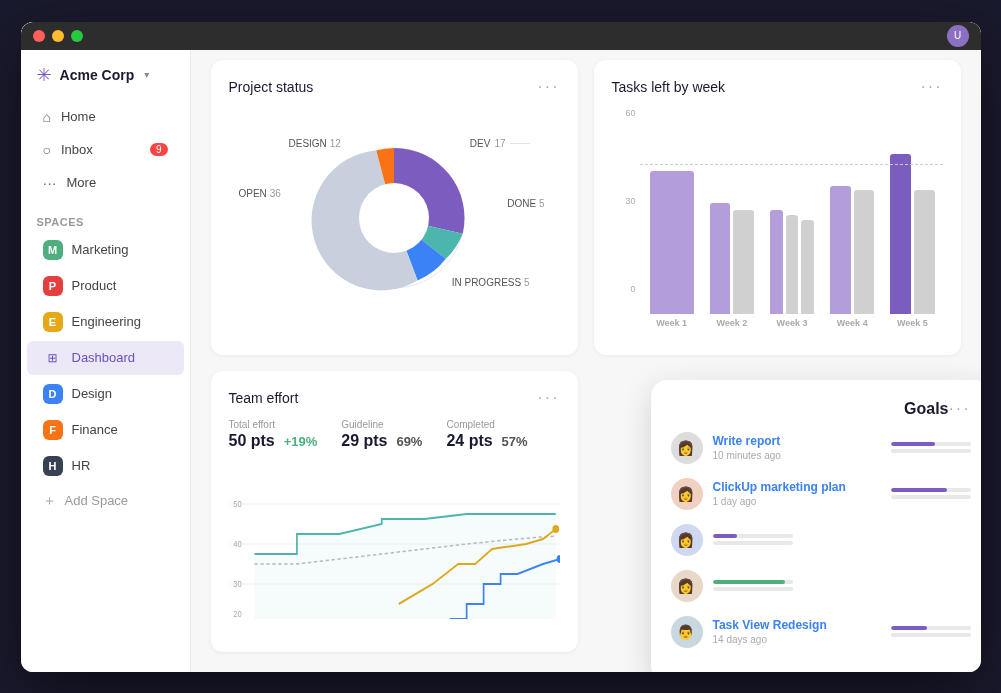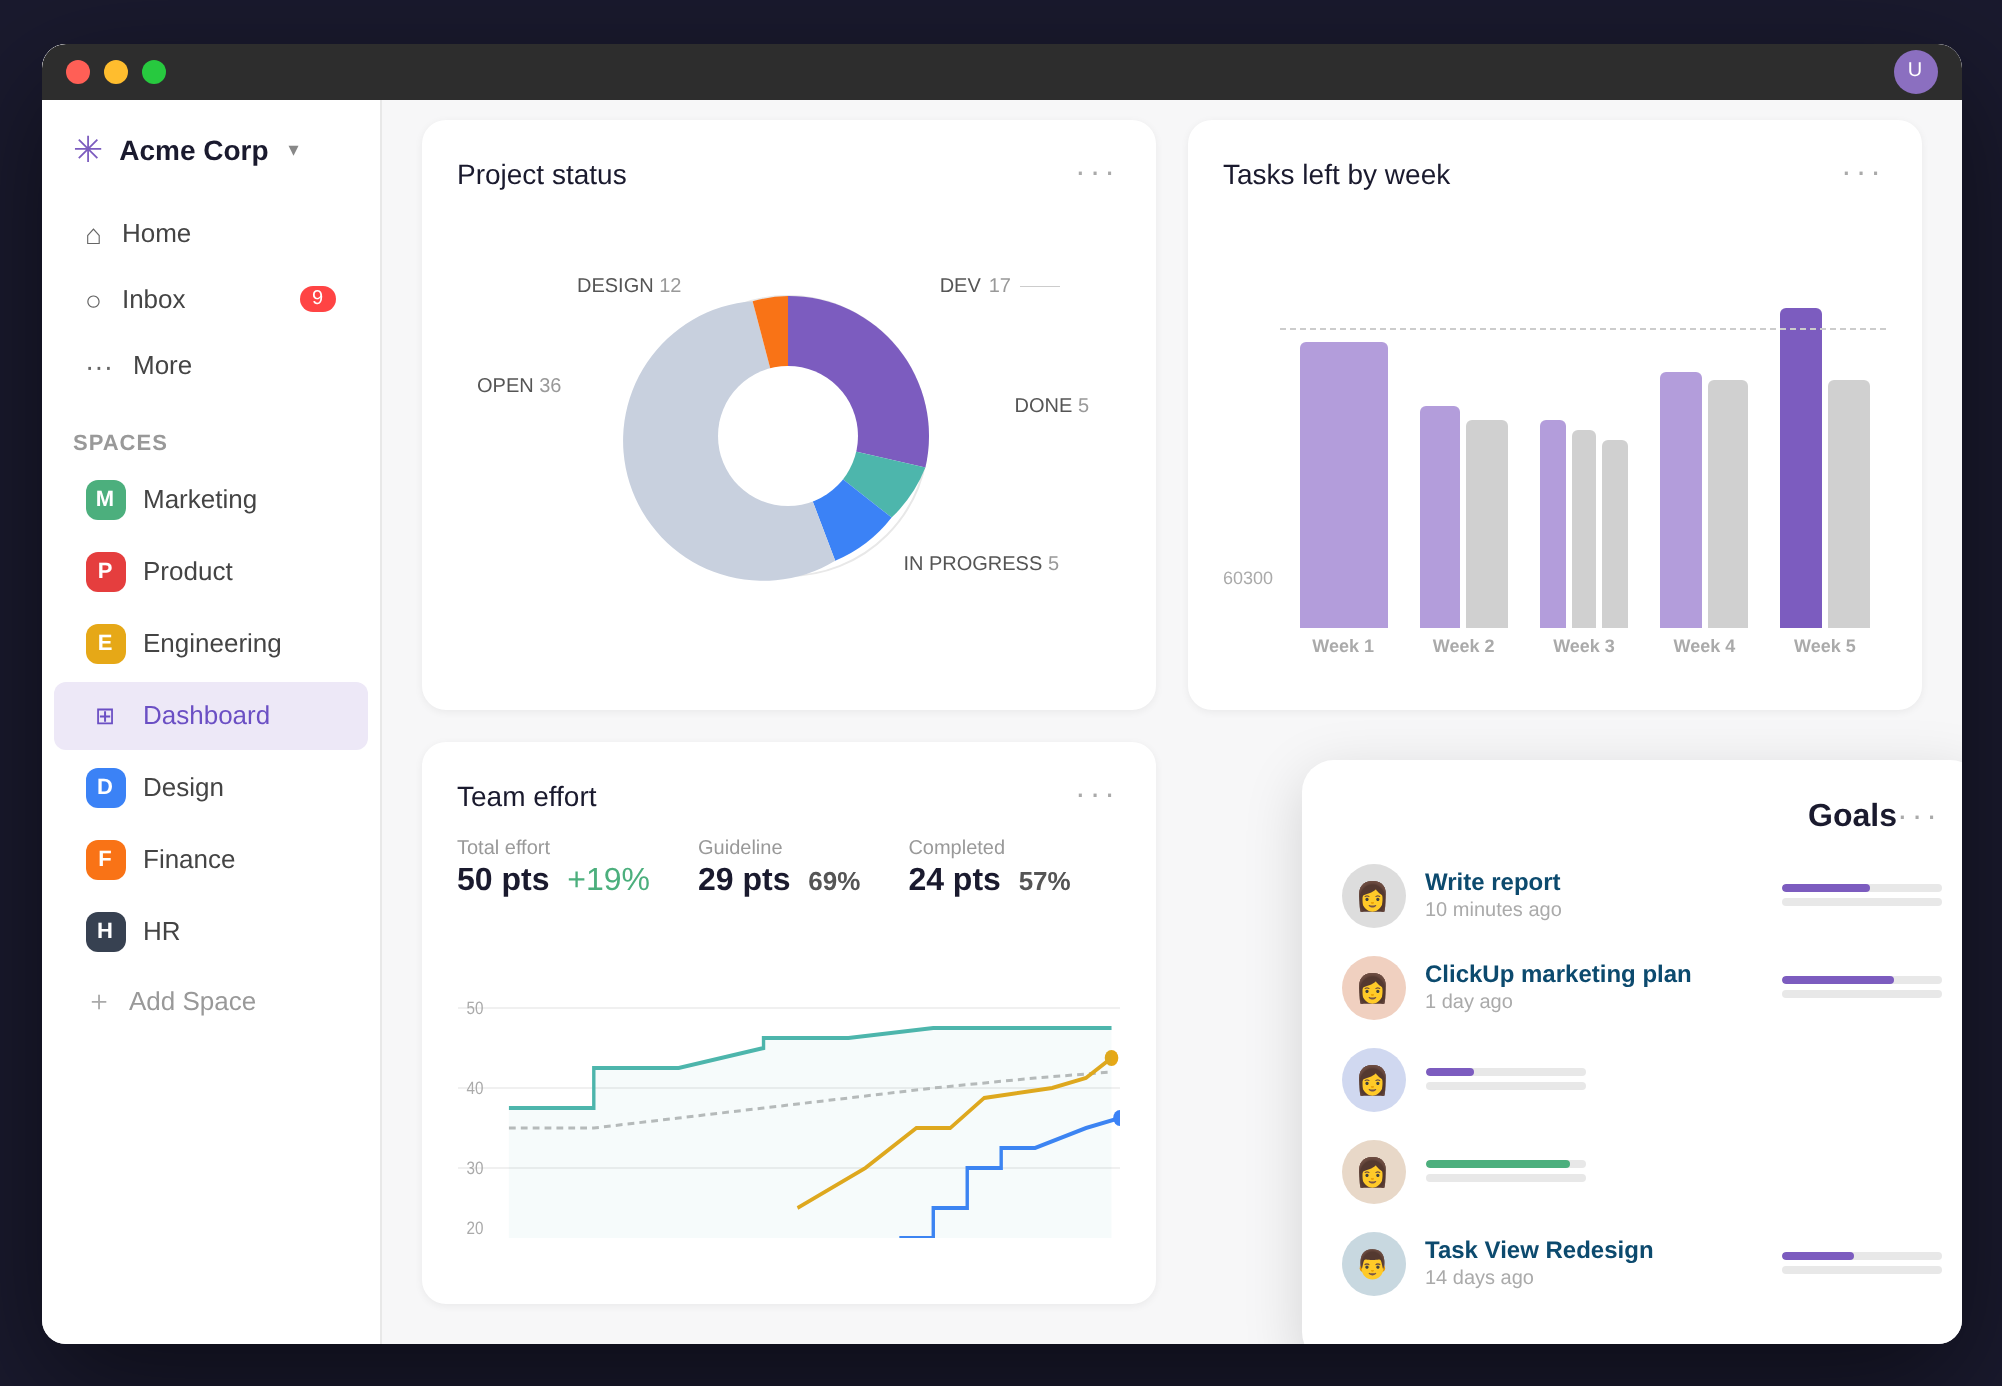--- a/index.html
+++ b/index.html
@@ -220,21 +220,21 @@
       align-items: flex-end;
       gap: 0;
       position: relative;
       padding-left: 30px;
     }
     .y-axis {
       position: absolute;
       left: 0; top: 0; bottom: 20px;
       width: 28px;
       display: flex;
-      flex-direction: row;
+      flex-direction: column;
       justify-content: space-between;
       align-items: flex-end;
       padding-right: 4px;
     }
     .y-label {
       font-size: 9px;
       color: #aaa;
     }
     .bar-group {
       flex: 1;
@@ -280,21 +280,21 @@
     .effort-stat-label {
       font-size: 10px;
       color: #999;
       margin-bottom: 2px;
     }
     .effort-stat-value {
       font-size: 16px;
       font-weight: 700;
       color: #1a1a2e;
     }
-    .positive { color: #4caf7d; font-size: 16px; font-weight: 400; }
+    .positive { color: #4caf7d; font-size: 13px; font-weight: 700; }
     .neutral { color: #555; font-size: 13px; }
 
     .line-chart {
       height: 160px;
       position: relative;
       overflow: hidden;
     }
 
     
     .goals-card {
@@ -333,21 +333,21 @@
       overflow: hidden;
       display: flex; align-items: center; justify-content: center;
       font-size: 14px;
     }
     .goal-info {
       flex: 1;
     }
     .goal-name {
       font-size: 12px;
       font-weight: 600;
-      color: #0c4a6e;
+      color: #3b82f6;
       margin-bottom: 2px;
     }
     .goal-time {
       font-size: 10px;
       color: #aaa;
     }
     .goal-progress {
       display: flex;
       flex-direction: column;
       gap: 3px;

